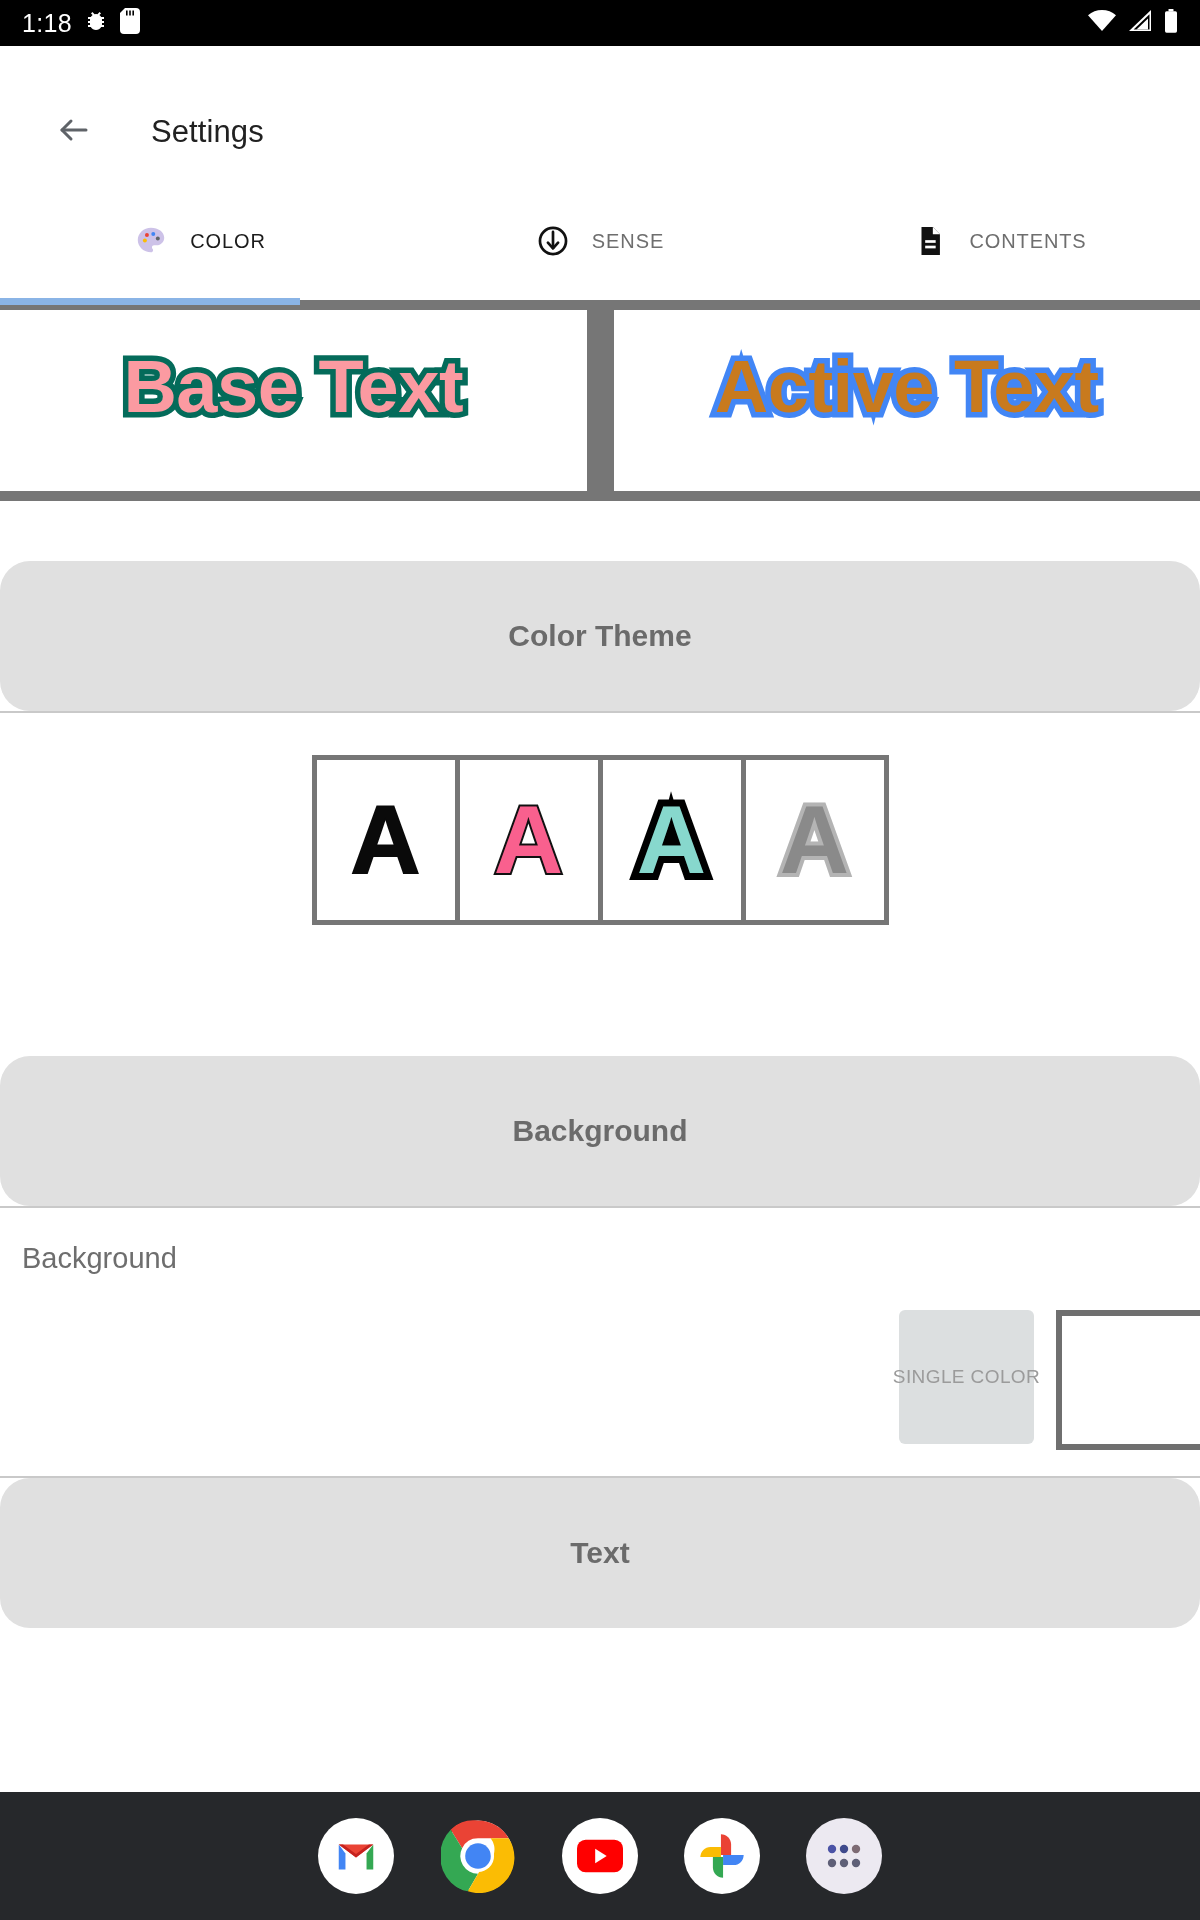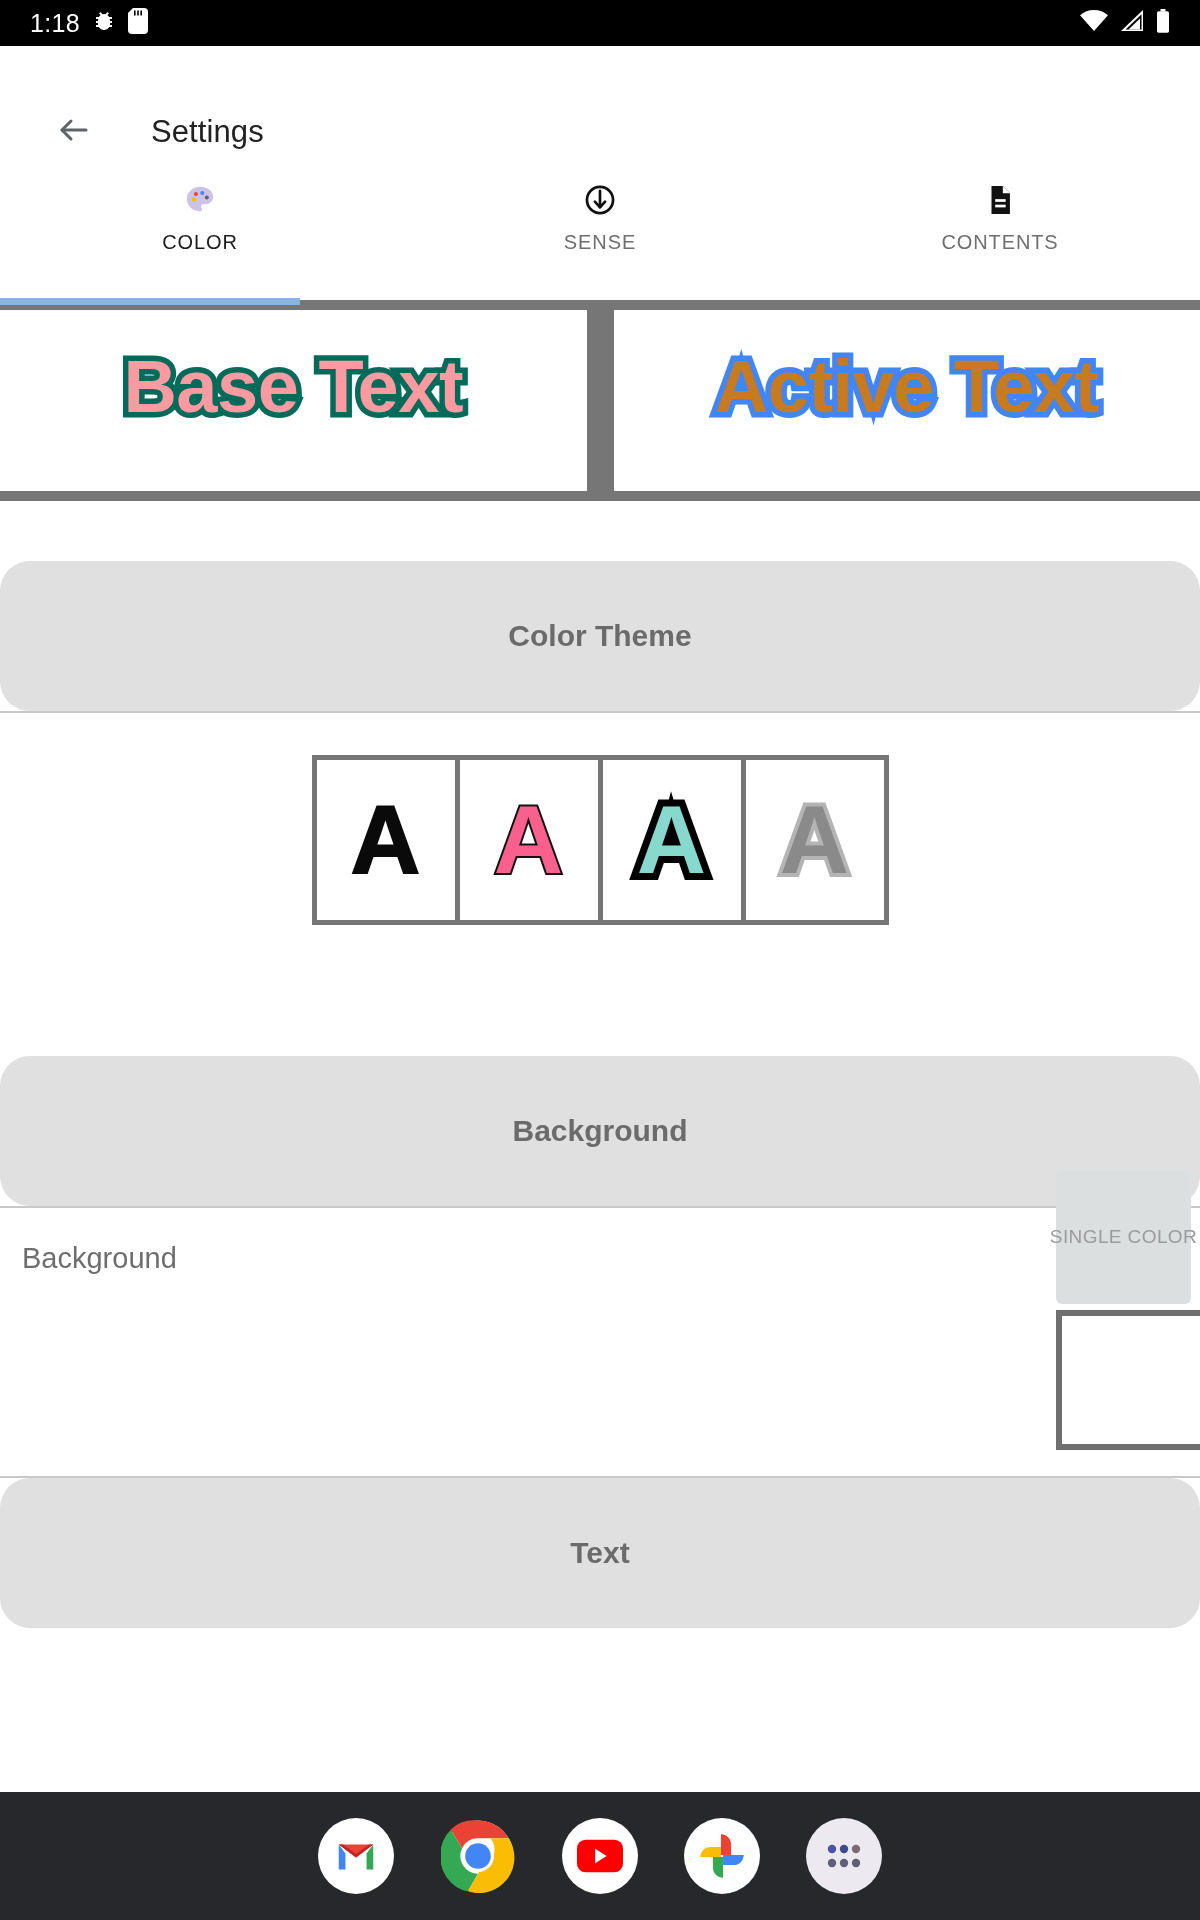--- a/index.html
+++ b/index.html
@@ -7,21 +7,21 @@
     width: 1200px; height: 1920px;
     background: #ffffff;
     font-family: "Liberation Sans", sans-serif;
     overflow: hidden;
   }
 
   
   .statusbar {
     height: 46px; background: #000000;
     display: flex; align-items: center;
-    padding: 0 30px;
+    padding: 0 22px;
     color: #ffffff;
   }
   .sb-left { display: flex; align-items: center; gap: 12px; }
   .sb-time { font-size: 25px; letter-spacing: .3px; line-height: 1; }
   .sb-right { margin-left: auto; display: flex; align-items: center; gap: 11px; }
   .sb-icon { display: block; }
 
   
   .appbar {
     height: 100px; background: #ffffff;
@@ -38,23 +38,23 @@
     font-size: 31px; color: #212121;
     margin-left: 51px; letter-spacing: .1px;
   }
 
   
   .tabbar {
     display: flex; height: 118px; background: #ffffff;
     position: relative;
   }
   .tab {
-    flex: 1 1 0; display: flex; flex-direction: column;
-    align-items: center; 
-    gap: 13px; cursor: pointer; position: relative;
+    flex: 1 1 0; display: flex; flex-direction: row;
+    align-items: center; justify-content: center;
+    gap: 22px; cursor: pointer; position: relative;
   }
   .tab-icon { height: 36px; display: flex; align-items: center; justify-content: center; }
   .tab-label {
     font-size: 20px; letter-spacing: .9px; color: #6e6e6e;
     font-family: "Liberation Sans", sans-serif;
   }
   .tab.active .tab-label { color: #1c1c1c; }
   .tabs-underline {
     height: 5px; background: #767676; width: 100%;
     position: relative;
@@ -131,21 +131,21 @@
   
   .pref-row {
     background: #ffffff; position: relative;
     height: 268px; padding: 36px 22px 0 22px;
   }
   .pref-label {
     font-size: 29px; color: #6e6e6e; line-height: 1;
   }
   .pref-controls {
     position: absolute; right: 0; bottom: 26px;
-    display: flex; align-items: stretch; gap: 6px; flex-direction: column;
+    display: flex; align-items: stretch; gap: 22px;
   }
   .btn-single-color {
     width: 135px; height: 134px; background: #dcdfe0;
     border-radius: 6px; border: none;
     color: #9b9b9b; font-size: 19px; letter-spacing: .4px;
     display: flex; align-items: center; justify-content: center;
     white-space: nowrap; cursor: pointer;
     font-family: "Liberation Sans", sans-serif;
   }
   .color-swatch {

